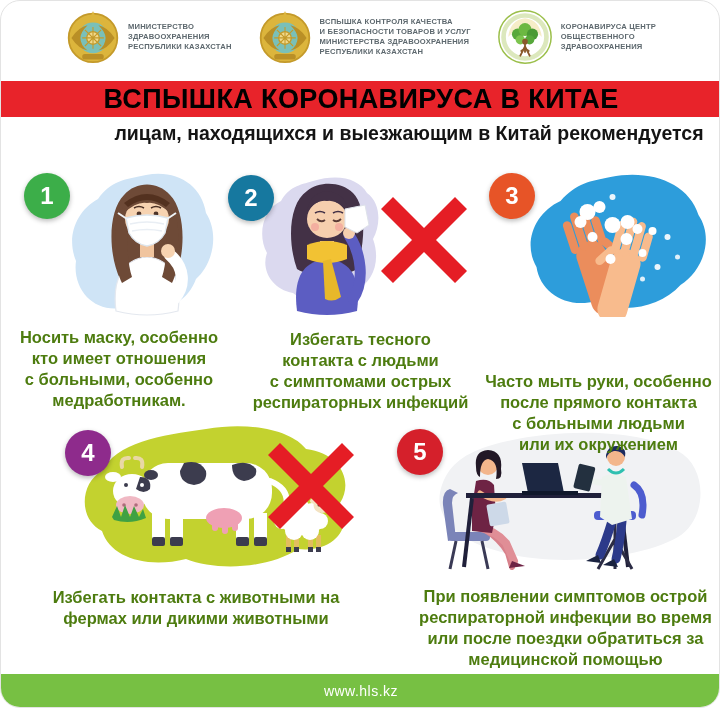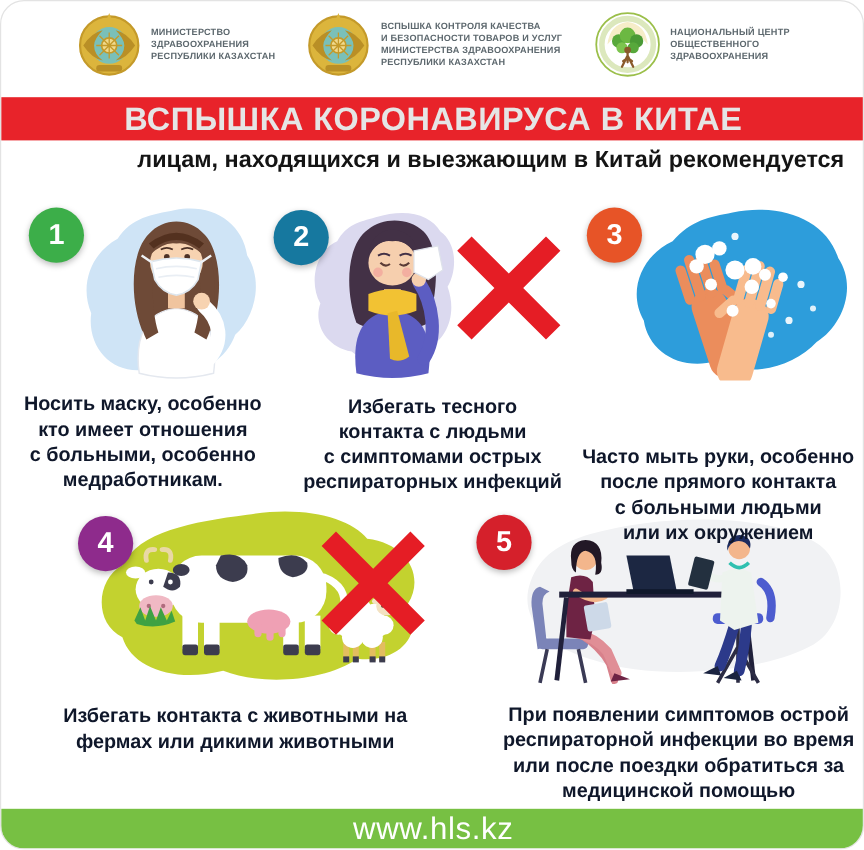--- a/index.html
+++ b/index.html
@@ -11,21 +11,21 @@
   
   .logos{position:absolute;top:5px;left:0;width:720px;height:62px;
     display:flex;justify-content:center;align-items:center;gap:26px;}
   .logo{display:flex;align-items:center;gap:8px;}
   .logo svg{flex:0 0 auto;}
   .logo-label{font-size:7.6px;font-weight:bold;color:#5d686e;line-height:1.32;
     letter-spacing:.2px;white-space:pre-line;}
   
   .banner{position:absolute;top:80px;left:0;width:720px;height:36px;background:#e8232a;
     display:flex;align-items:center;justify-content:center;}
-  .banner-title{color:#e5e5e5;font-size:27px;font-weight:bold;letter-spacing:.4px;}
+  .banner-title{color:#000000;font-size:27px;font-weight:bold;letter-spacing:.4px;}
   .subtitle{position:absolute;top:121px;left:0;width:720px;text-align:center;
     font-size:19.5px;font-weight:bold;color:#141414;padding-left:48px;}
   
   .badge{position:absolute;width:46px;height:46px;border-radius:50%;
     display:flex;align-items:center;justify-content:center;
     color:#fff;font-size:24px;font-weight:bold;
     box-shadow:0 2px 5px rgba(0,0,0,.28);z-index:5;}
   .badge-1{left:23px;top:172px;background:#3cae49;}
   .badge-2{left:227px;top:174px;background:#16789f;}
   .badge-3{left:488px;top:172px;background:#e75427;}
@@ -33,30 +33,30 @@
   .badge-5{left:396px;top:428px;background:#d5202b;}
   
   .illus{position:absolute;}
   .illus-1{left:58px;top:166px;width:172px;height:150px;}
   .illus-2{left:250px;top:168px;width:222px;height:148px;}
   .illus-3{left:490px;top:166px;width:228px;height:150px;}
   .illus-4{left:55px;top:418px;width:312px;height:157px;}
   .illus-5{left:395px;top:418px;width:317px;height:157px;}
   
   .item-text{position:absolute;margin:0;text-align:center;white-space:pre-line;
-    font-size:16.5px;font-weight:bold;color:#0f172a;line-height:21px;}
+    font-size:16.5px;font-weight:bold;color:#4d7c0f;line-height:21px;}
   .text-1{left:2px;top:326px;width:232px;}
   .text-2{left:238px;top:328px;width:243px;text-align:center;}
   .text-3{left:475px;top:326px;width:245px;margin-top:44px;}
   .text-4{left:25px;top:586px;width:340px;}
   .text-5{left:392px;top:585px;width:345px;}
   
   .footer{position:absolute;left:0;bottom:0;width:720px;height:33px;background:#77c043;
     display:flex;align-items:center;justify-content:center;}
-  .footer-url{color:#ffffff;font-size:26px;font-weight:normal;letter-spacing:.5px;}
+  .footer-url{color:#ffffff;font-size:14px;font-weight:normal;letter-spacing:.5px;}
 </style>
 </head>
 <body>
 
 <div class="poster">
 
   <header class="logos">
     <div class="logo">
       <svg width="54" height="56" viewBox="0 0 60 62">
         <g transform="translate(0,2)">
@@ -105,21 +105,21 @@
         <circle cx="30" cy="30" r="23" fill="none" stroke="#dce8bd" stroke-width="5"></circle>
         <path d="M12,30 Q14,12 30,10 Q46,12 48,30 Q40,20 30,20 Q20,20 12,30 Z" fill="#f6edc8"></path>
         <circle cx="22" cy="27" r="6" fill="#57a83b"></circle>
         <circle cx="30" cy="22" r="7" fill="#6cb842"></circle>
         <circle cx="38" cy="27" r="6" fill="#4a9a35"></circle>
         <circle cx="25" cy="33" r="5" fill="#7cc44e"></circle>
         <circle cx="35" cy="33" r="5" fill="#57a83b"></circle>
         <circle cx="30" cy="35" r="3" fill="#8a5a2b"></circle>
         <path d="M30,38 L30,46 M30,40 L25,50 M30,40 L35,50 M30,42 L26,45 M30,42 L34,45" stroke="#8a5a2b" stroke-width="2" stroke-linecap="round" fill="none"></path>
       </svg>
-      <div class="logo-label">НАЦИОНАЛЬНЫЙ ЦЕНТР
+      <div class="logo-label">КОРОНАВИРУСА ЦЕНТР
 ОБЩЕСТВЕННОГО
 ЗДРАВООХРАНЕНИЯ</div>
     </div>
   </header>
 
   <div class="banner" style="background: rgb(232, 35, 42);">
     <span class="banner-title">ВСПЫШКА КОРОНАВИРУСА В КИТАЕ</span>
   </div>
   <div class="subtitle">лицам, находящихся и выезжающим в Китай рекомендуется</div>
 

